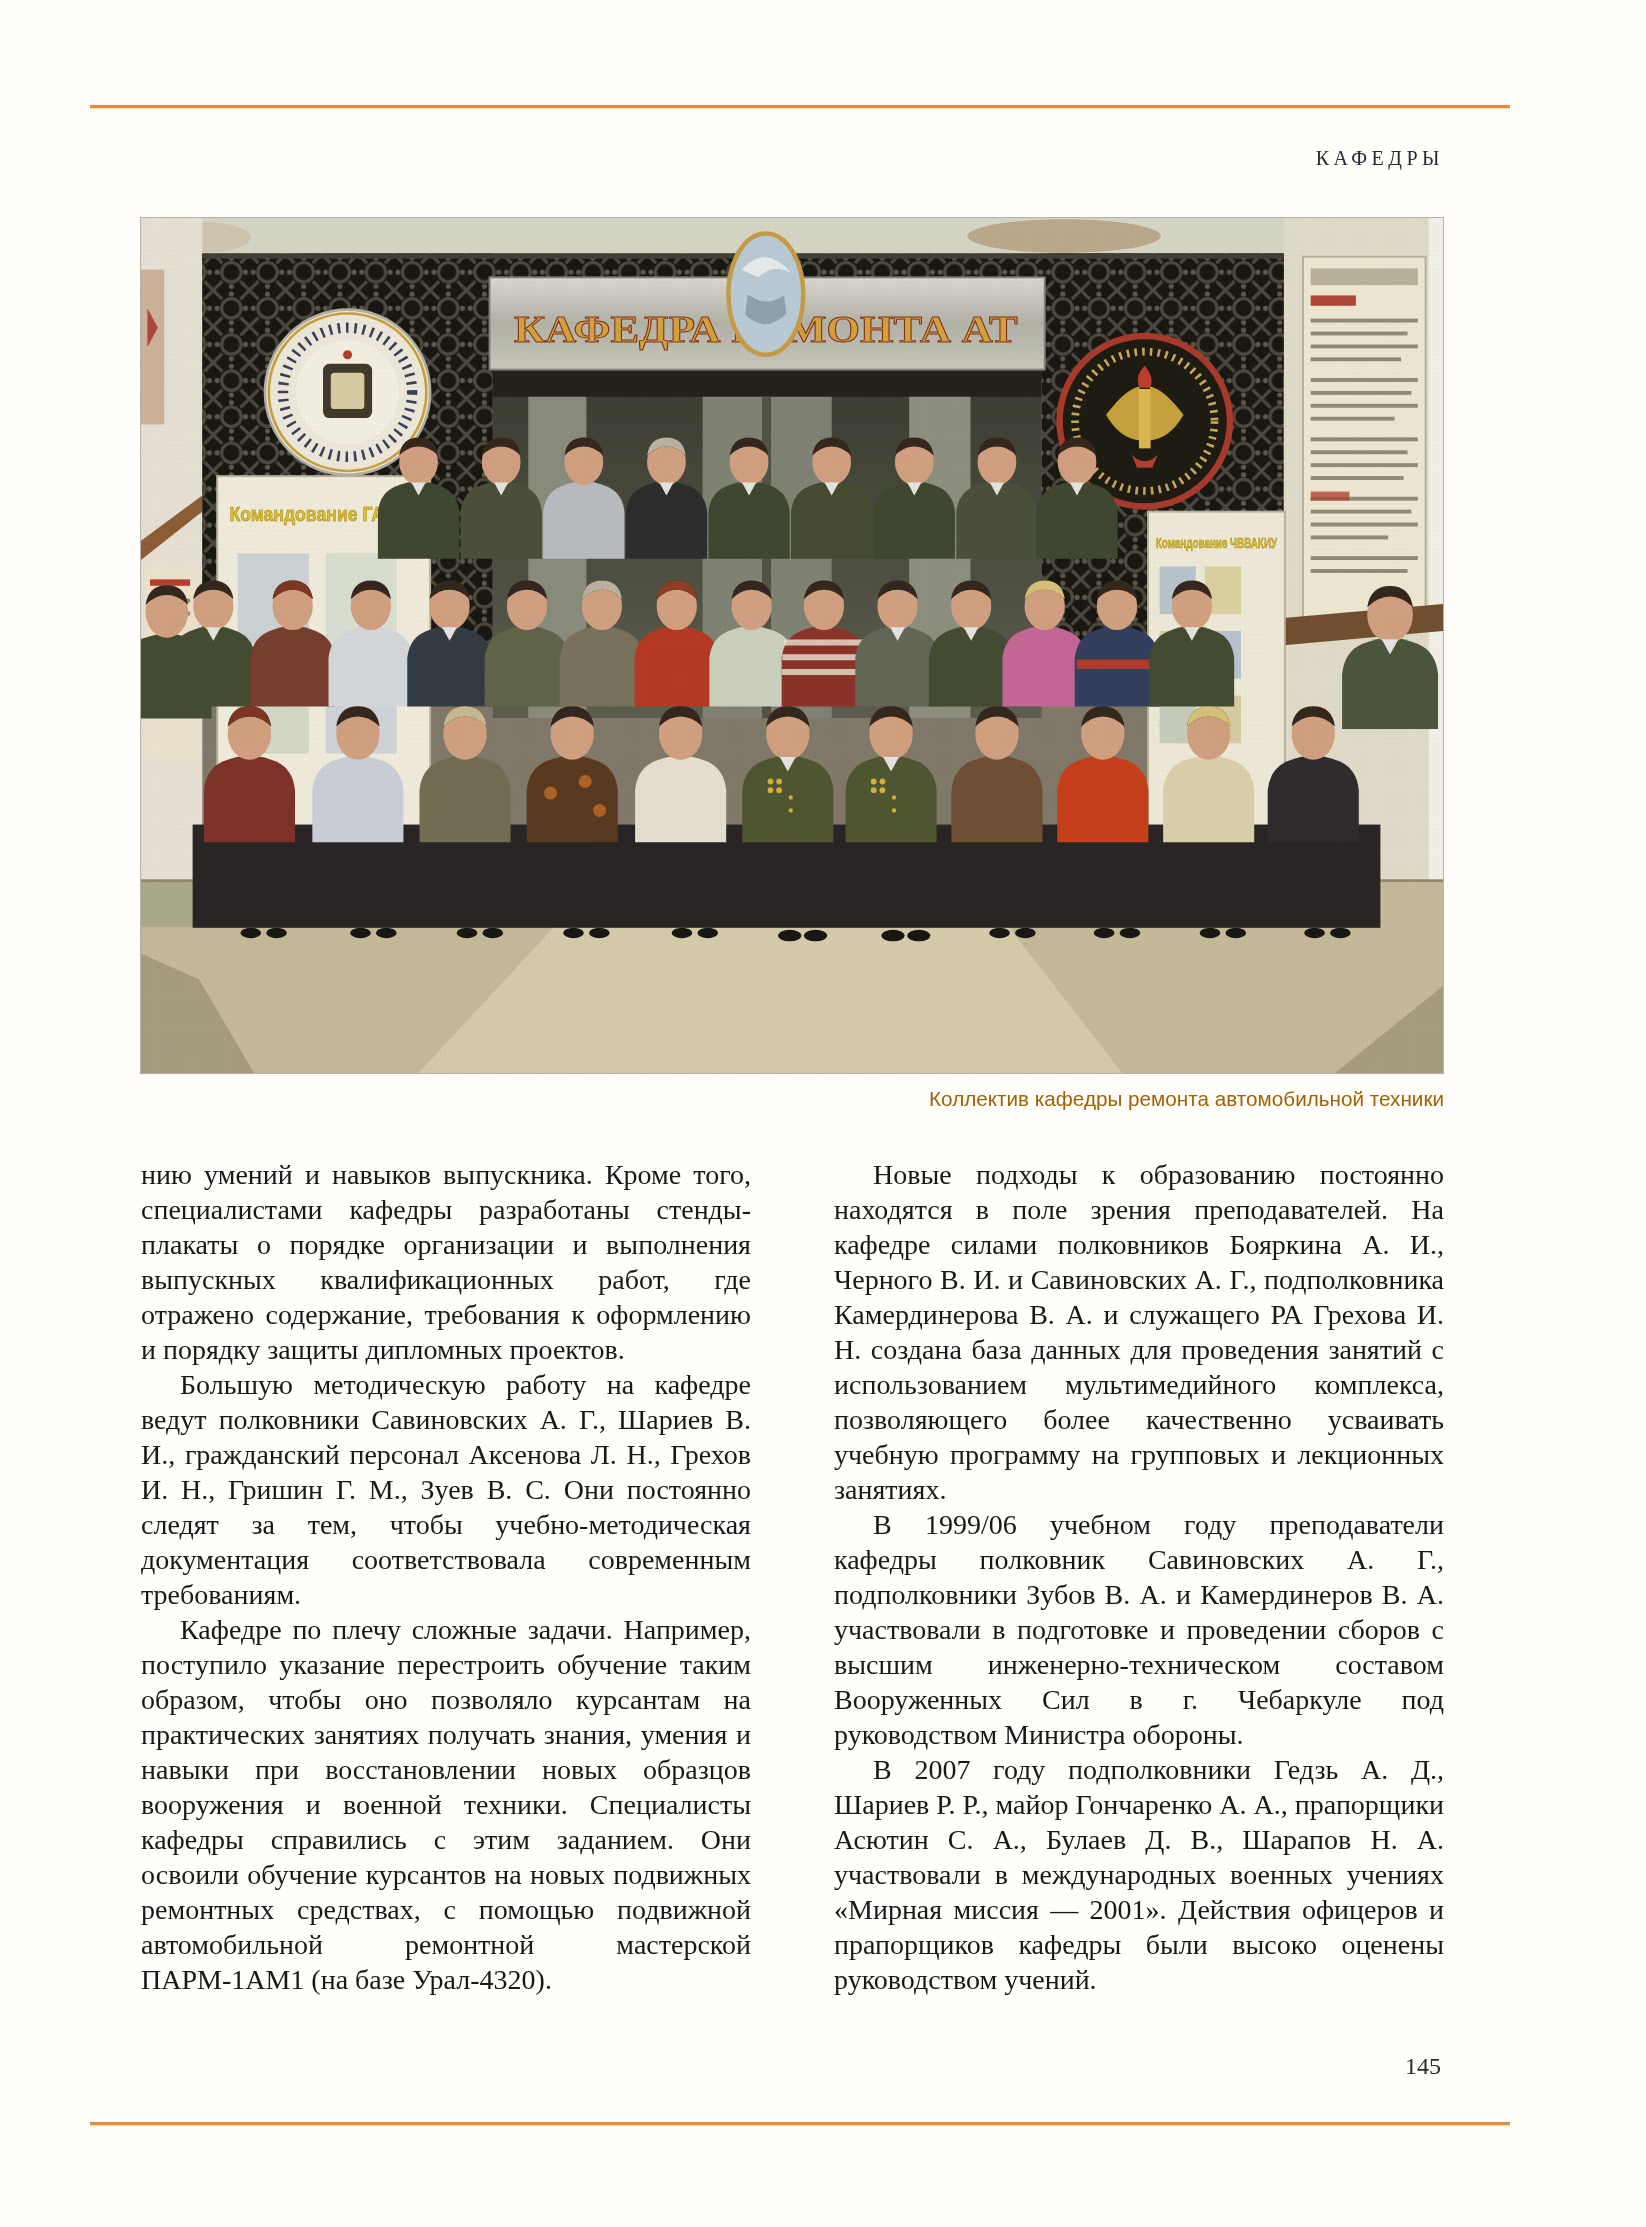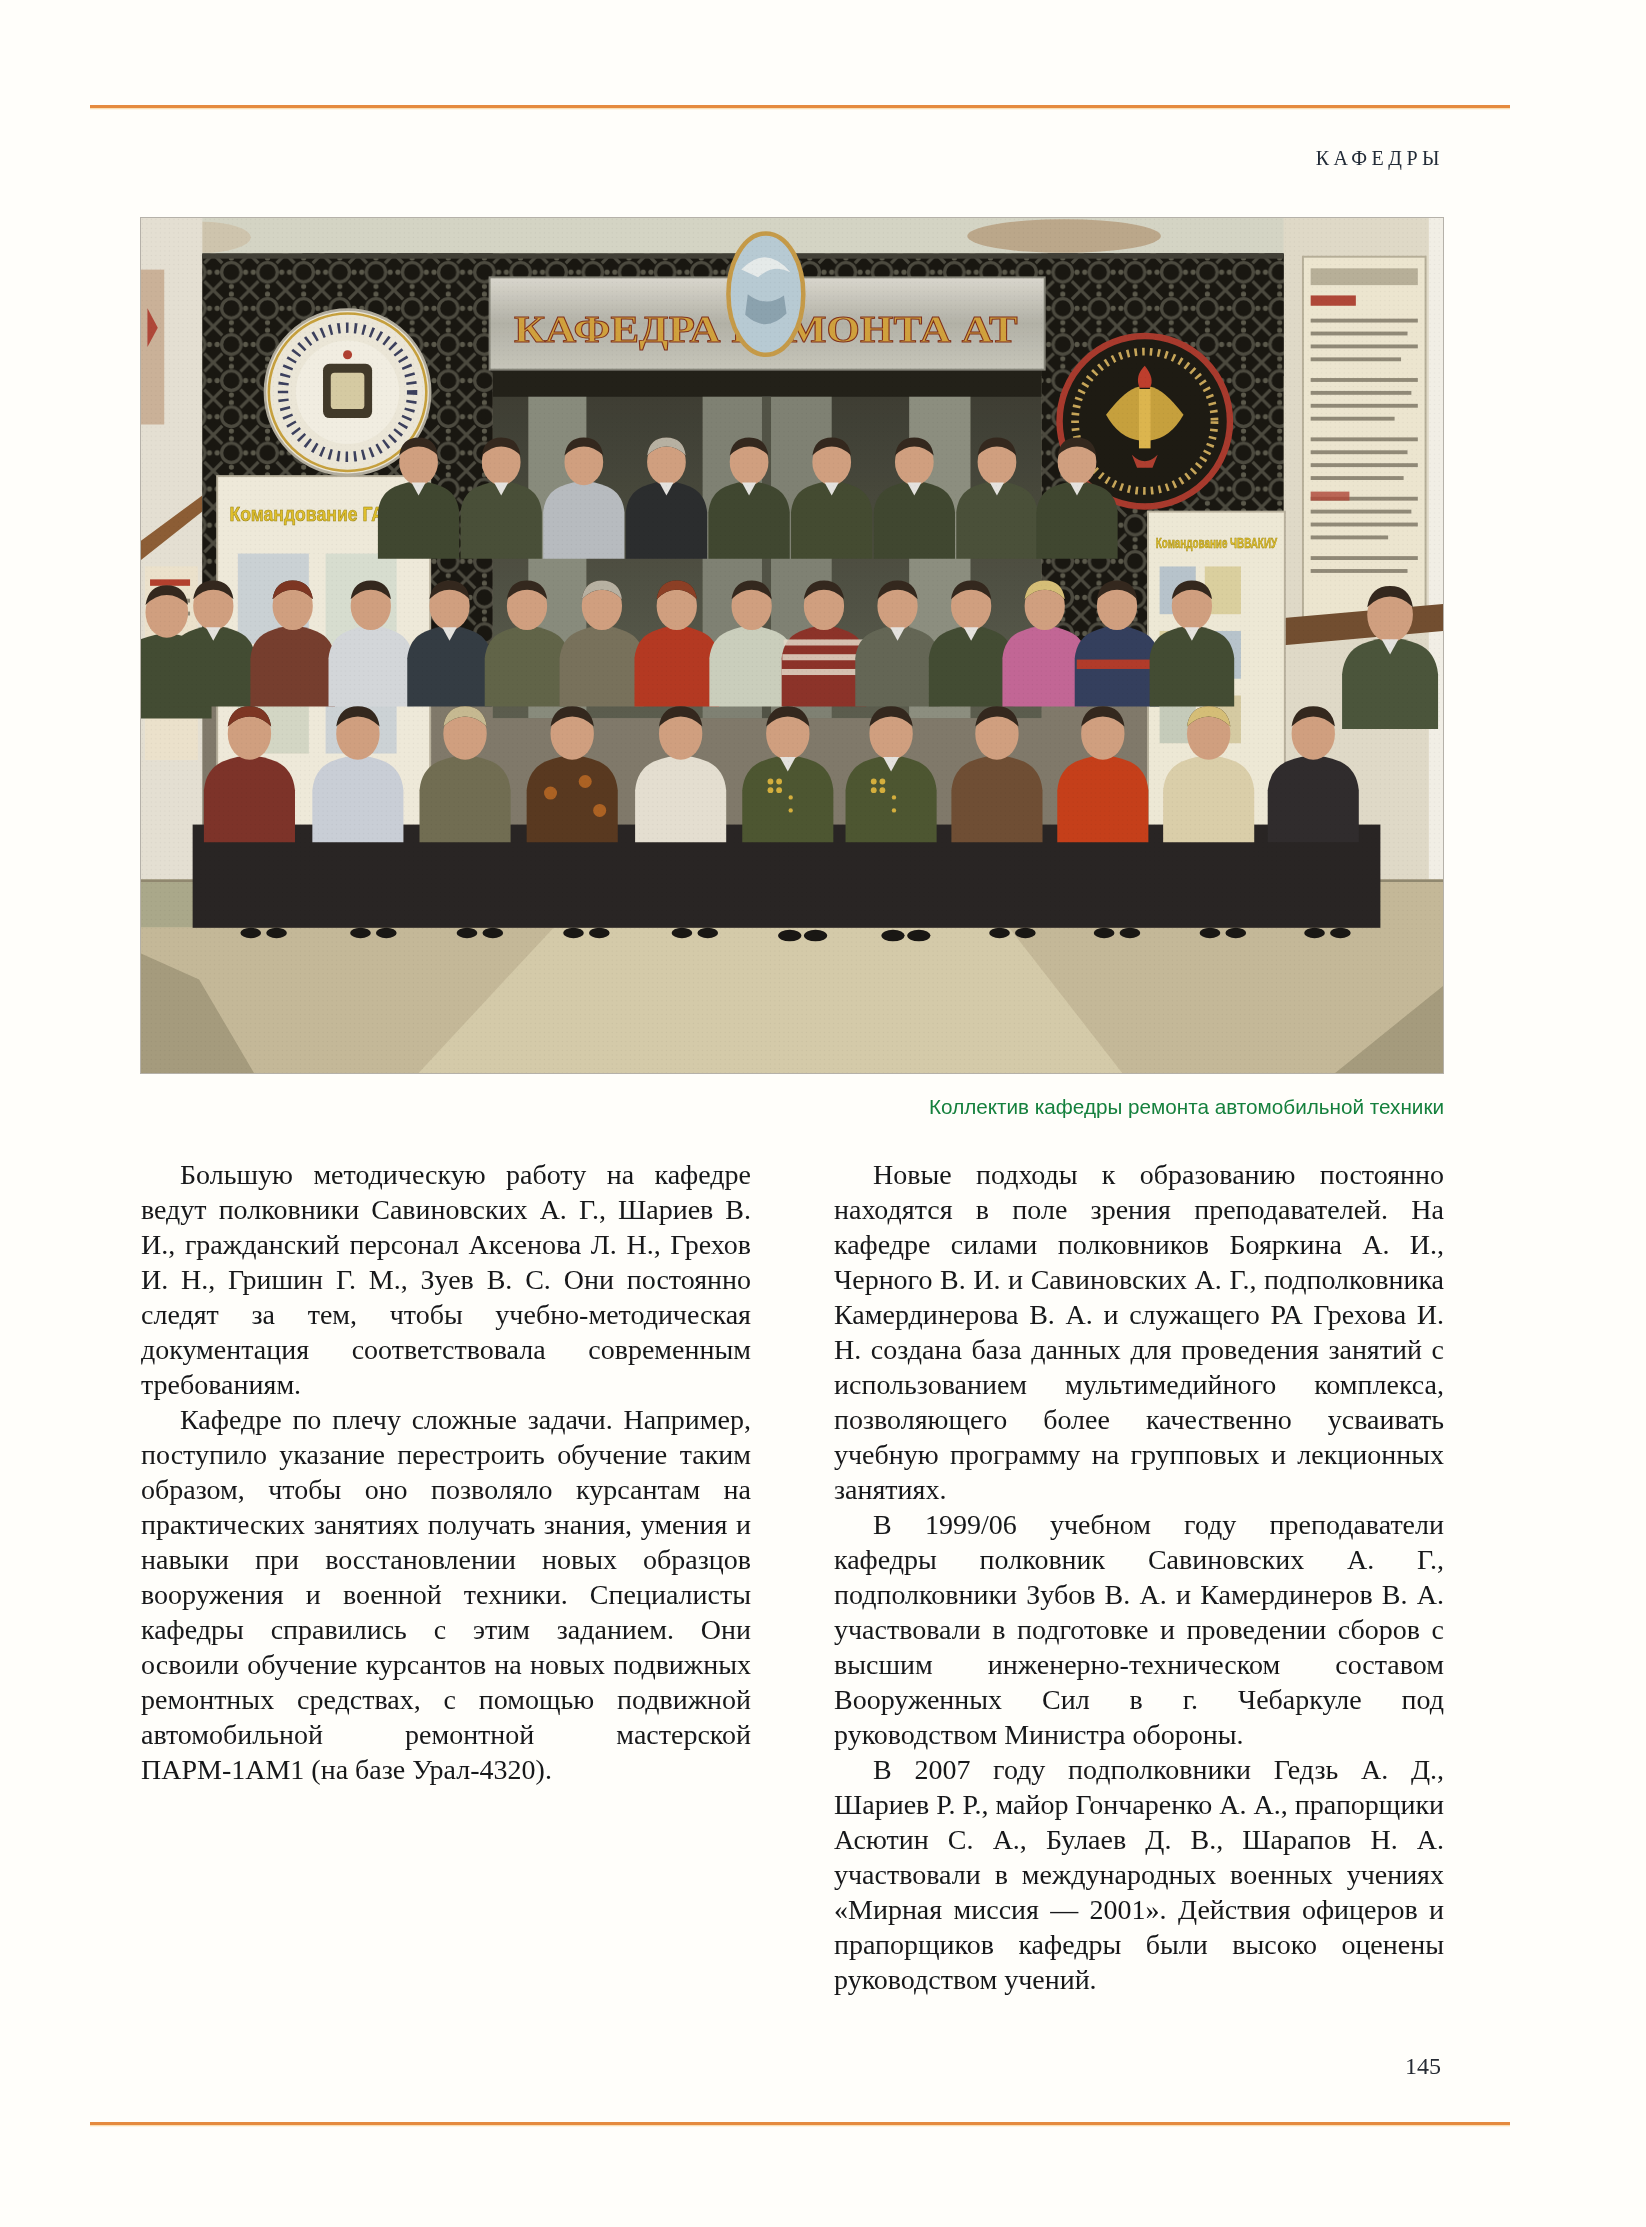--- a/index.html
+++ b/index.html
@@ -16,21 +16,21 @@
     position:absolute;top:147px;right:202px;
     font-size:20px;letter-spacing:4.5px;color:#232c38;text-align:right;
   }
   .photo{
     position:absolute;left:141px;top:218px;width:1302px;height:855px;margin:0;
     background:#8a857a;outline:0.6px solid rgba(90,85,70,.45);
   }
   .photo svg{display:block;width:100%;height:100%;}
   .caption{
     position:absolute;top:1087px;right:202px;
-    font-family:"Liberation Sans",sans-serif;font-size:20.7px;color:#15803d;margin-top:8px;
+    font-family:"Liberation Sans",sans-serif;font-size:20.7px;color:#a16207;
   }
   .col{
     position:absolute;top:1157px;width:610px;
     font-size:28px;line-height:35px;text-align:justify;
   }
   .col-left{left:141px;}
   .col-right{left:834px;}
   .col p{margin:0;text-indent:39px;}
   .col p.noindent{text-indent:0;}
   .folio{position:absolute;top:2053px;right:205px;font-size:24px;color:#262b33;}
@@ -404,20 +404,21 @@
       </g>
 
       <rect x="0" y="0" width="2017" height="1325" fill="#b08a55" opacity="0.07"></rect>
       <rect x="0" y="0" width="2017" height="1325" fill="url(#ht)"></rect>
     </svg>
   </figure>
 
   <div class="caption">Коллектив кафедры ремонта автомобильной техники</div>
 
   <div class="col col-left">
+    <p class="noindent">нию умений и навыков выпускника. Кроме того, специалистами кафедры разработаны стенды-плакаты о порядке организации и выполнения выпускных квалификационных работ, где отражено содержание, требования к оформлению и порядку защиты дипломных проектов.</p>
     <p>Большую методическую работу на кафедре ведут полковники Савиновских А. Г., Шариев В. И., гражданский персонал Аксенова Л. Н., Грехов И. Н., Гришин Г. М., Зуев В. С. Они постоянно следят за тем, чтобы учебно-методическая документация соответствовала современным требованиям.</p>
     <p>Кафедре по плечу сложные задачи. Например, поступило указание перестроить обучение таким образом, чтобы оно позволяло курсантам на практических занятиях получать знания, умения и навыки при восстановлении новых образцов вооружения и военной техники. Специалисты кафедры справились с этим заданием. Они освоили обучение курсантов на новых подвижных ремонтных средствах, с помощью подвижной автомобильной ремонтной мастерской ПАРМ-1АМ1 (на базе Урал-4320).</p>
   </div>
 
   <div class="col col-right">
     <p>Новые подходы к образованию постоянно находятся в поле зрения преподавателей. На кафедре силами полковников Бояркина А. И., Черного В. И. и Савиновских А. Г., подполковника Камердинерова В. А. и служащего РА Грехова И. Н. создана база данных для проведения занятий с использованием мультимедийного комплекса, позволяющего более качественно усваивать учебную программу на групповых и лекционных занятиях.</p>
     <p>В 1999/06 учебном году преподаватели кафедры полковник Савиновских А. Г., подполковники Зубов В. А. и Камердинеров В. А. участвовали в подготовке и проведении сборов с высшим инженерно-техническом составом Вооруженных Сил в г. Чебаркуле под руководством Министра обороны.</p>
     <p>В 2007 году подполковники Гедзь А. Д., Шариев Р. Р., майор Гончаренко А. А., прапорщики Асютин С. А., Булаев Д. В., Шарапов Н. А. участвовали в международных военных учениях «Мирная миссия — 2001». Действия офицеров и прапорщиков кафедры были высоко оценены руководством учений.</p>
   </div>
 

